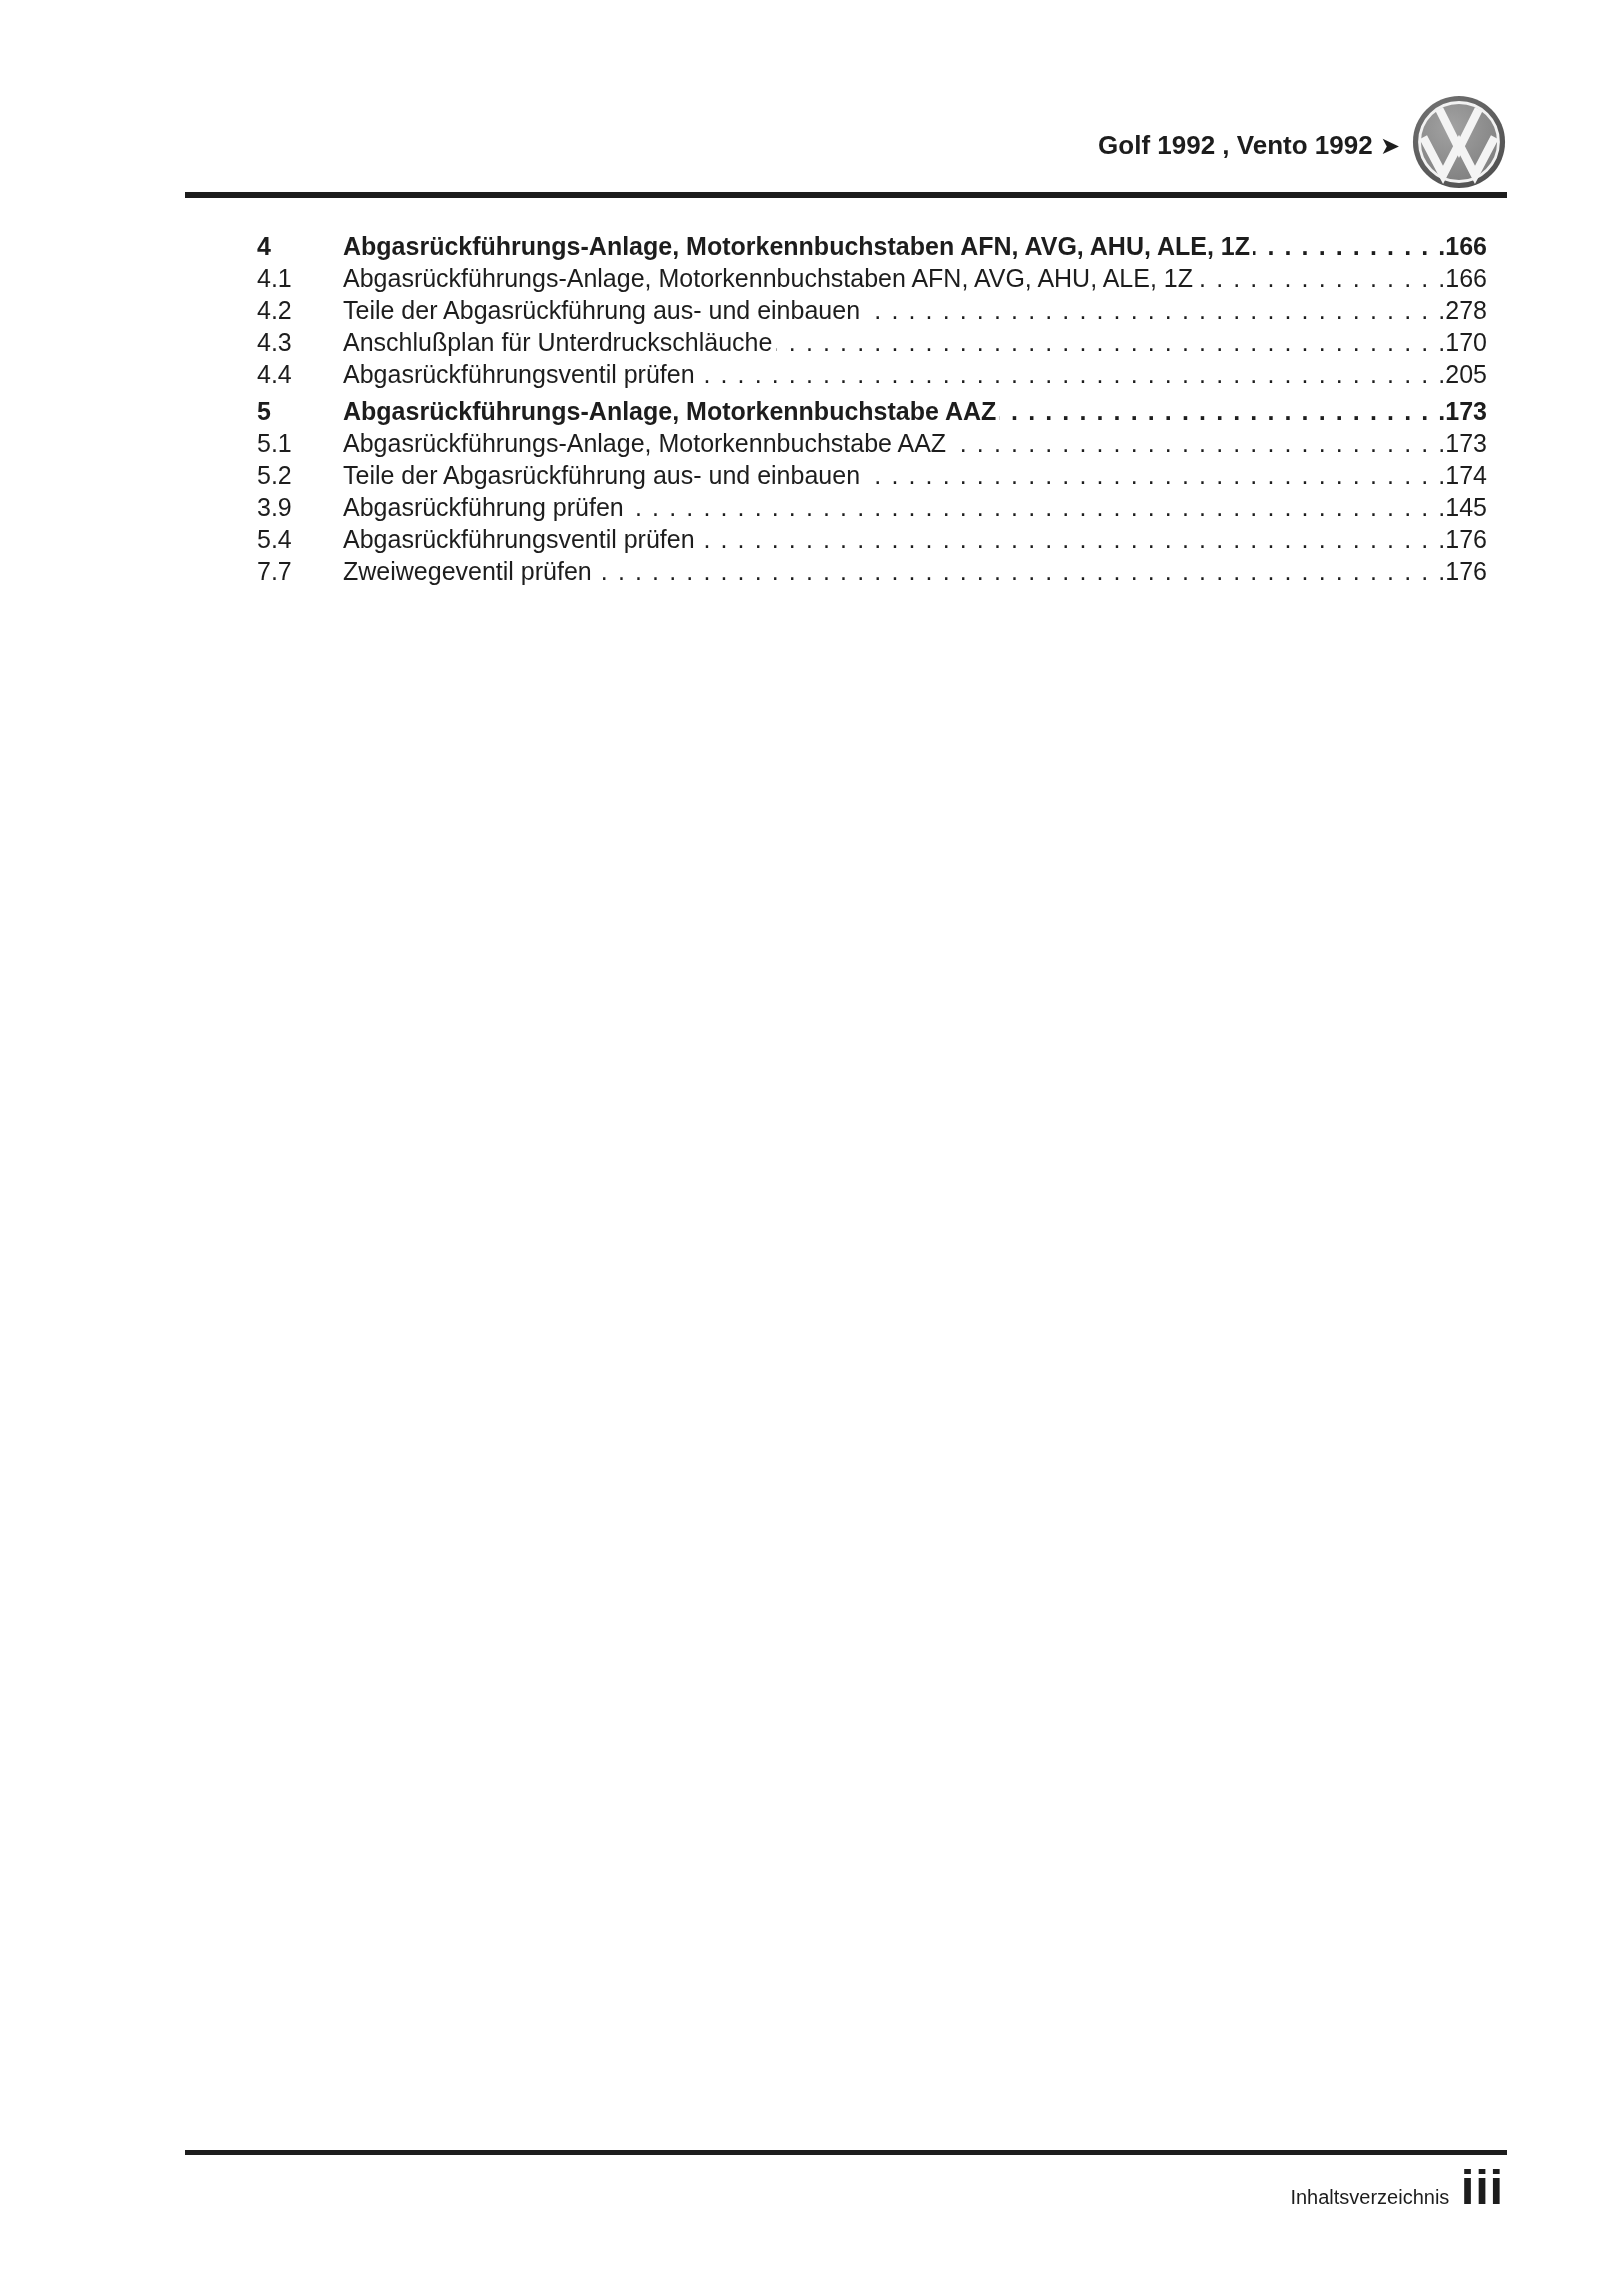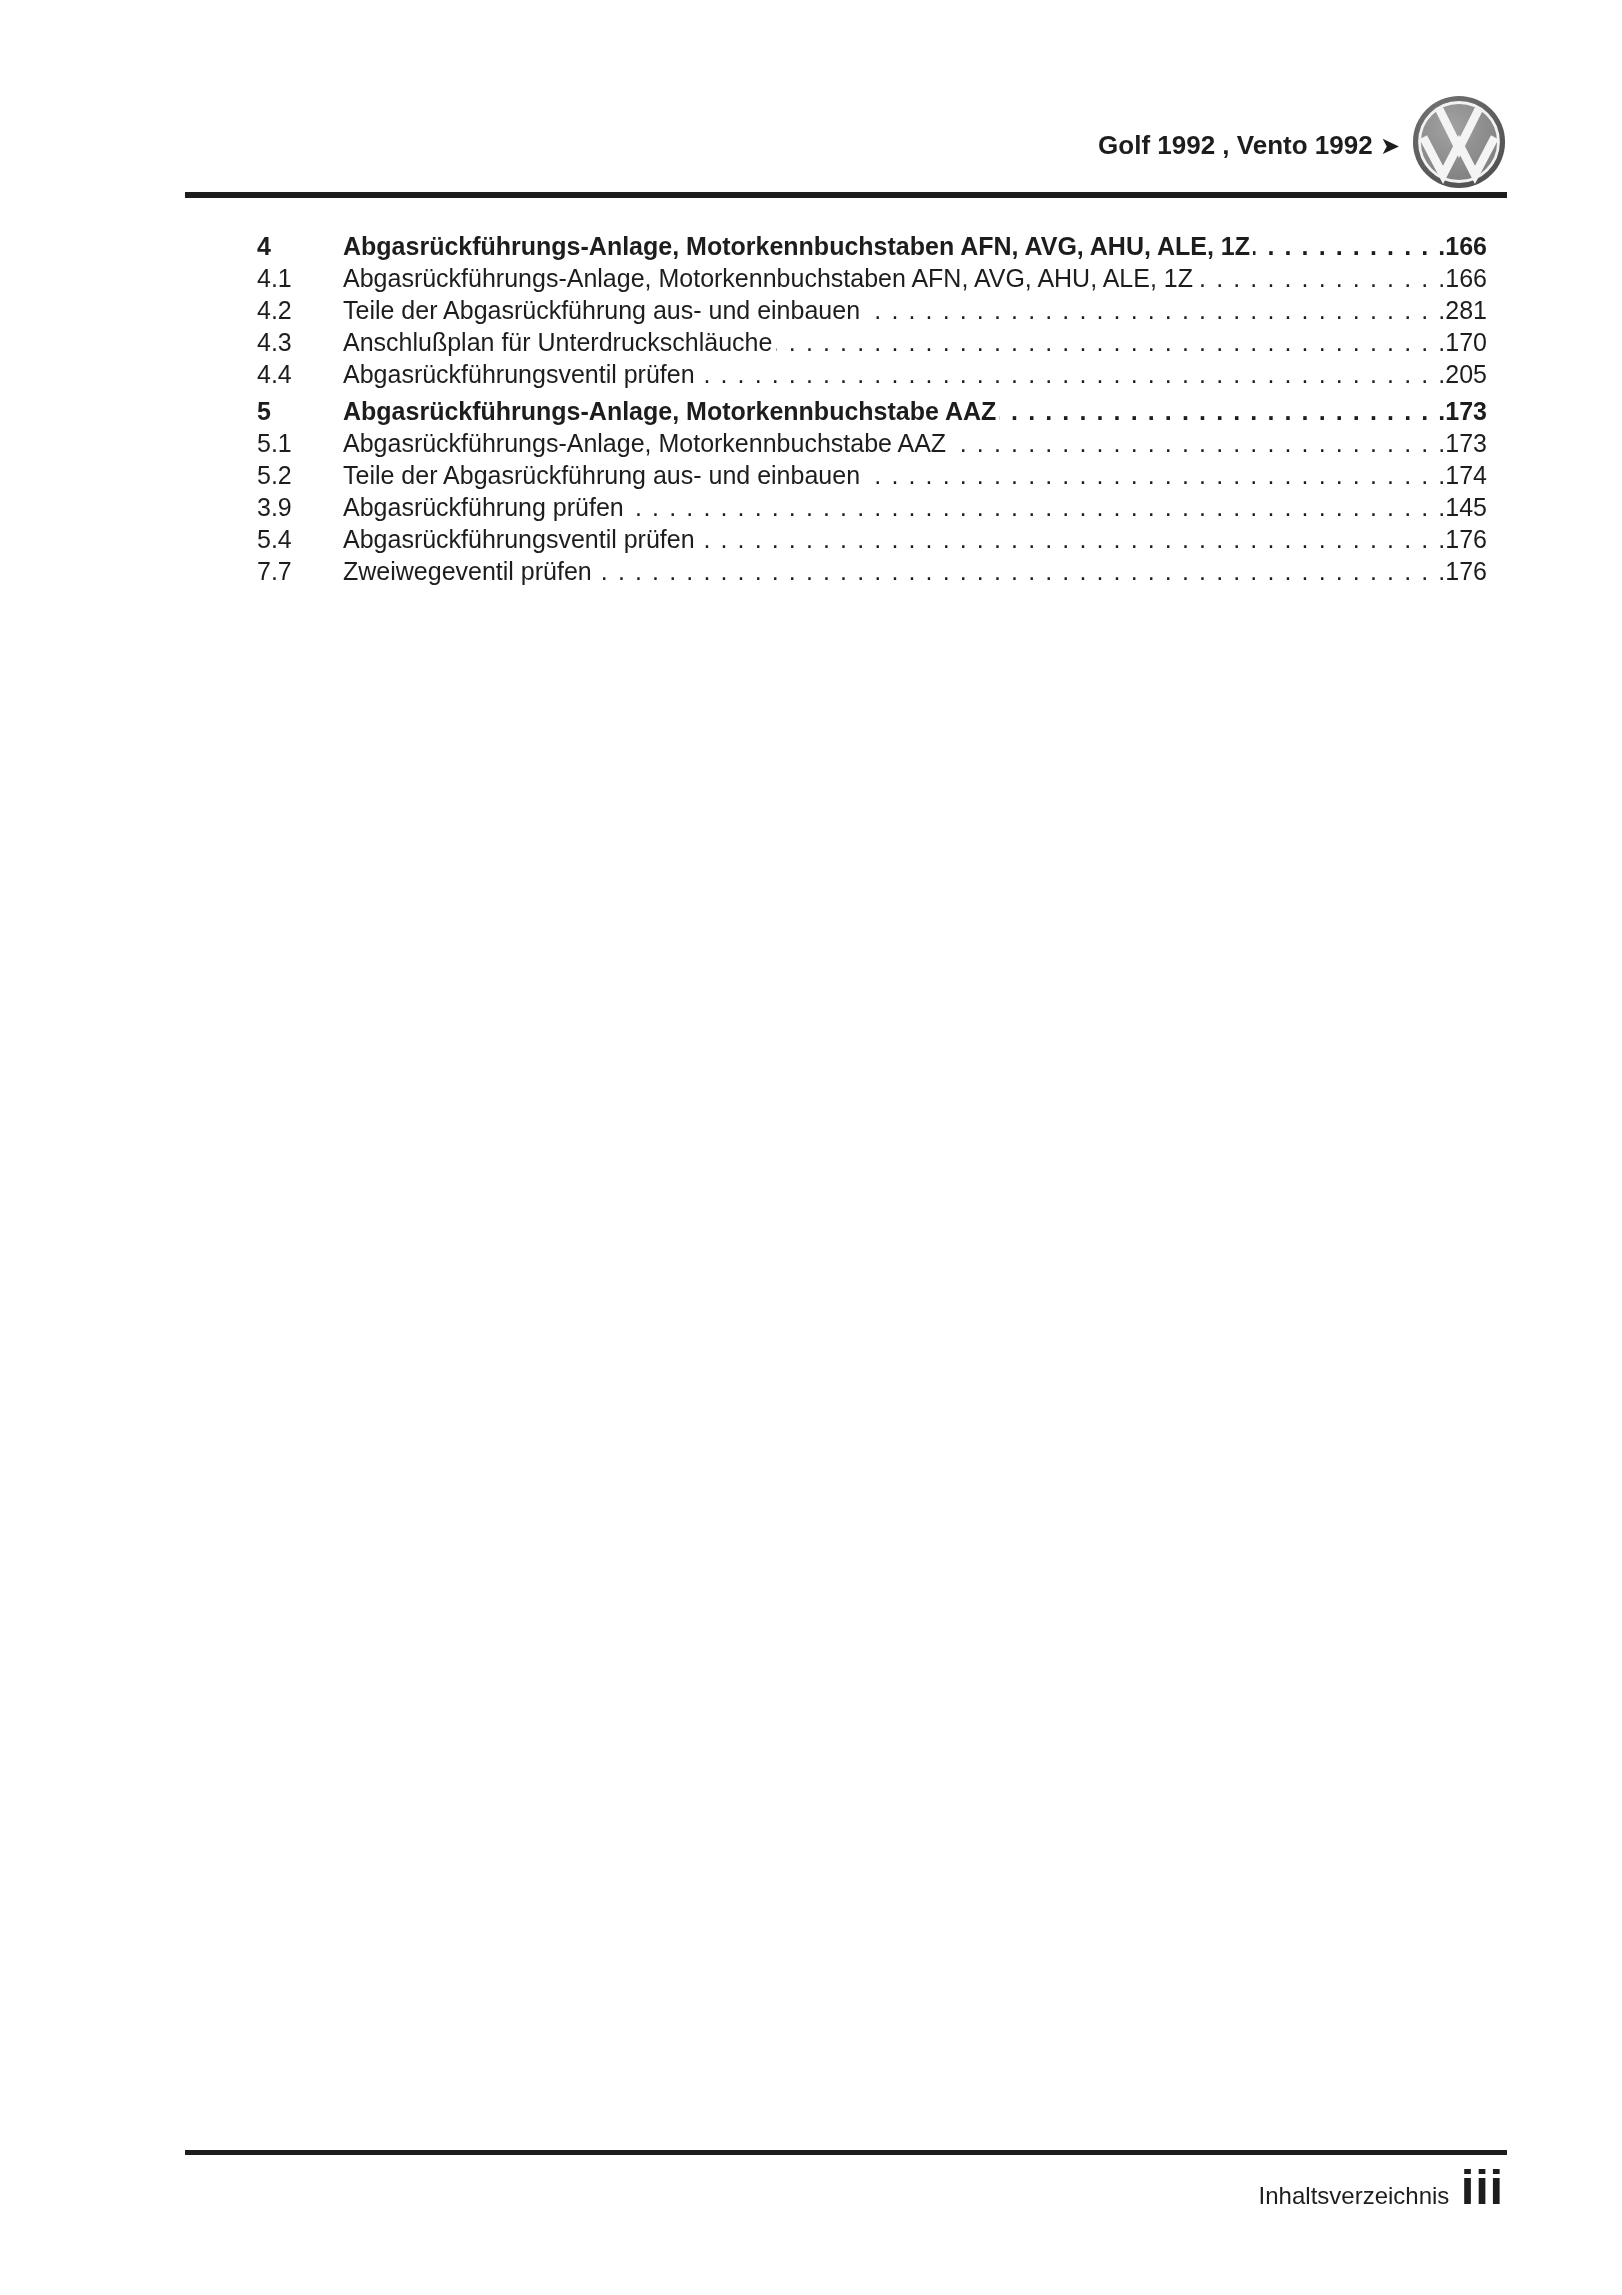--- a/index.html
+++ b/index.html
@@ -76,21 +76,21 @@
   
   .footer-text {
     position: absolute;
     top: 2163px;
     right: 118px;
     display: flex;
     align-items: baseline;
     gap: 11.4px;
     white-space: nowrap;
   }
-  .footer-label { font-size: 24px; line-height: 1.2; }
+  .footer-label { font-size: 20px; line-height: 1.2; }
   .footer-page  { font-size: 49px; line-height: 1; font-weight: bold; letter-spacing: 0.8px; }
 </style>
 </head>
 <body>
 
 <div class="page" style="--text-color: #1d1d1d; --rule-color: #1d1d1d;">
 
   <div class="header-text">
     <div><span>Golf 1992 , Vento 1992</span> <span class="header-arrow">➤</span></div>
   </div>
@@ -134,21 +134,21 @@
         </span>
       <span class="toc-page">166</span>
     </div>
 
     <div class="toc-row">
       <span class="toc-num">4.2</span>
       <span class="toc-title">Teile der Abgasrückführung aus- und einbauen</span>
       <span class="toc-leader">
           <span class="toc-dots">. . . . . . . . . . . . . . . . . . . . . . . . . . . . . . . . . . . . . . . . . . . . . . . . . . . . . . . . . . . . . . . . . . . . . . . . . . . . . . . . . . . . . . . . . . . . . . . . . . . . . . . . . . . . . .</span>
         </span>
-      <span class="toc-page">281</span>
+      <span class="toc-page">278</span>
     </div>
 
     <div class="toc-row">
       <span class="toc-num">4.3</span>
       <span class="toc-title">Anschlußplan für Unterdruckschläuche</span>
       <span class="toc-leader">
           <span class="toc-dots">. . . . . . . . . . . . . . . . . . . . . . . . . . . . . . . . . . . . . . . . . . . . . . . . . . . . . . . . . . . . . . . . . . . . . . . . . . . . . . . . . . . . . . . . . . . . . . . . . . . . . . . . . . . . . .</span>
         </span>
       <span class="toc-page">170</span>
     </div>

